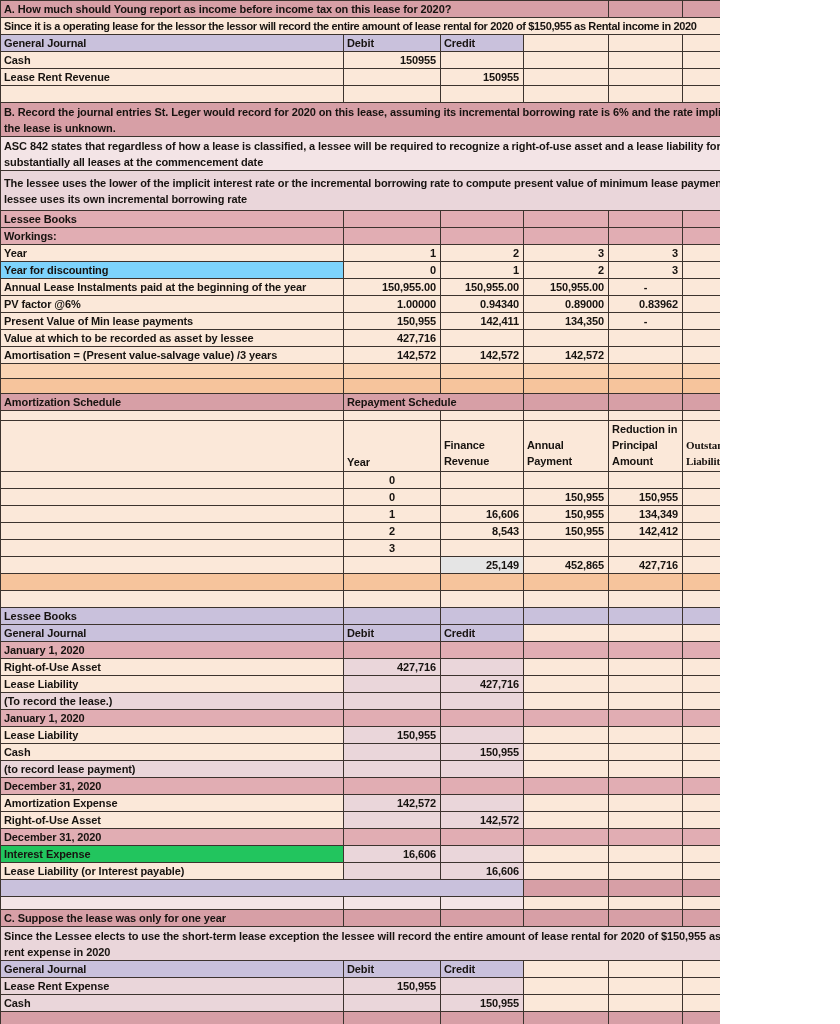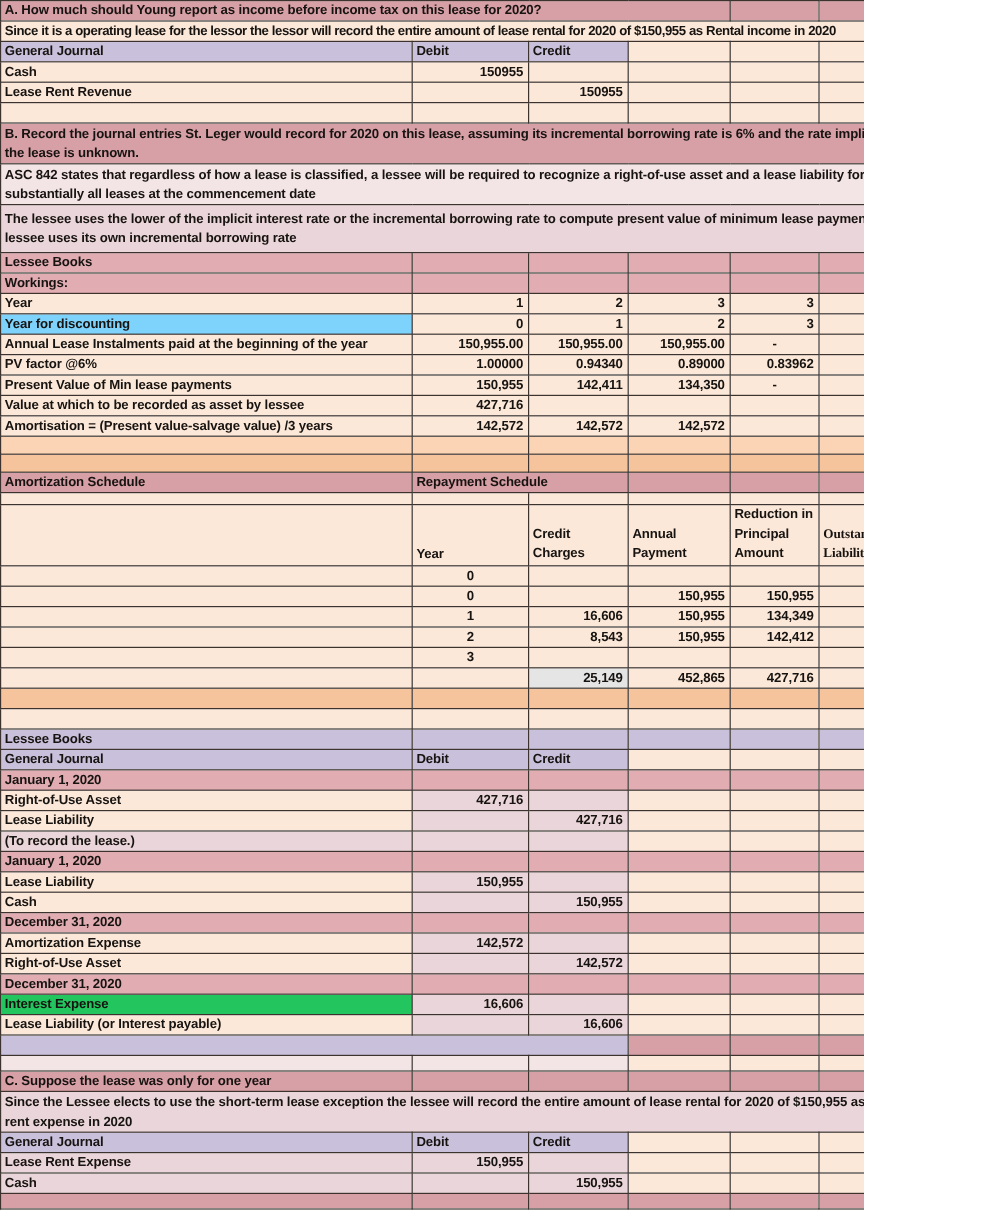--- a/index.html
+++ b/index.html
@@ -215,21 +215,21 @@
           <td class="al" style="background: rgb(251, 232, 217);"></td>
           <td class="al" style="background: rgb(251, 232, 217);"></td>
           <td class="al" style="background: rgb(251, 232, 217);"></td>
           <td class="al" style="background: rgb(251, 232, 217);"></td>
           <td class="al" style="background: rgb(251, 232, 217);"></td>
           <td class="al" style="background: rgb(251, 232, 217);"></td>
         </tr>
         <tr style="height: 51px;">
           <td class="al" style="background: rgb(251, 232, 217);"></td>
           <td class="al vb" style="background: rgb(251, 232, 217);">Year</td>
-          <td class="al wrap vb" style="background: rgb(251, 232, 217);">Credit Charges</td>
+          <td class="al wrap vb" style="background: rgb(251, 232, 217);">Finance Revenue</td>
           <td class="al wrap vb" style="background: rgb(251, 232, 217);">Annual Payment</td>
           <td class="al wrap vb" style="background: rgb(251, 232, 217);">Reduction in Principal Amount</td>
           <td class="al wrap vb" style="background: rgb(251, 232, 217); font-family: Liberation Serif, serif;">Outstanding Liability</td>
           <td class="al" style="background: rgb(251, 232, 217);"></td>
         </tr>
         <tr style="height: 17px;">
           <td class="al" style="background: rgb(251, 232, 217);"></td>
           <td class="ac" style="background: rgb(251, 232, 217);">0</td>
           <td class="al" style="background: rgb(251, 232, 217);"></td>
           <td class="al" style="background: rgb(251, 232, 217);"></td>
@@ -375,20 +375,29 @@
         <tr style="height: 17px;">
           <td class="al" style="background: rgb(251, 232, 217);">Cash</td>
           <td class="al" style="background: rgb(234, 214, 218);"></td>
           <td class="ar" style="background: rgb(234, 214, 218);">150,955</td>
           <td class="al" style="background: rgb(251, 232, 217);"></td>
           <td class="al" style="background: rgb(251, 232, 217);"></td>
           <td class="al" style="background: rgb(251, 232, 217);"></td>
           <td class="al" style="background: rgb(251, 232, 217);"></td>
         </tr>
         <tr style="height: 17px;">
+          <td class="al" style="background: rgb(234, 214, 218);">(to record lease payment)</td>
+          <td class="al" style="background: rgb(234, 214, 218);"></td>
+          <td class="al" style="background: rgb(234, 214, 218);"></td>
+          <td class="al" style="background: rgb(251, 232, 217);"></td>
+          <td class="al" style="background: rgb(251, 232, 217);"></td>
+          <td class="al" style="background: rgb(251, 232, 217);"></td>
+          <td class="al" style="background: rgb(251, 232, 217);"></td>
+        </tr>
+        <tr style="height: 17px;">
           <td class="al" style="background: rgb(225, 173, 179);">December 31, 2020</td>
           <td class="al" style="background: rgb(225, 173, 179);"></td>
           <td class="al" style="background: rgb(225, 173, 179);"></td>
           <td class="al" style="background: rgb(225, 173, 179);"></td>
           <td class="al" style="background: rgb(225, 173, 179);"></td>
           <td class="al" style="background: rgb(225, 173, 179);"></td>
           <td class="al" style="background: rgb(225, 173, 179);"></td>
         </tr>
         <tr style="height: 17px;">
           <td class="al" style="background: rgb(251, 232, 217);">Amortization Expense</td>

